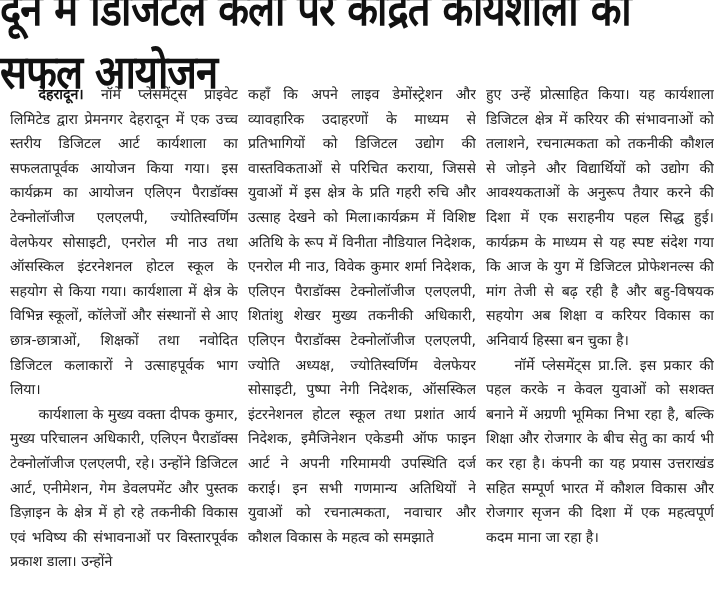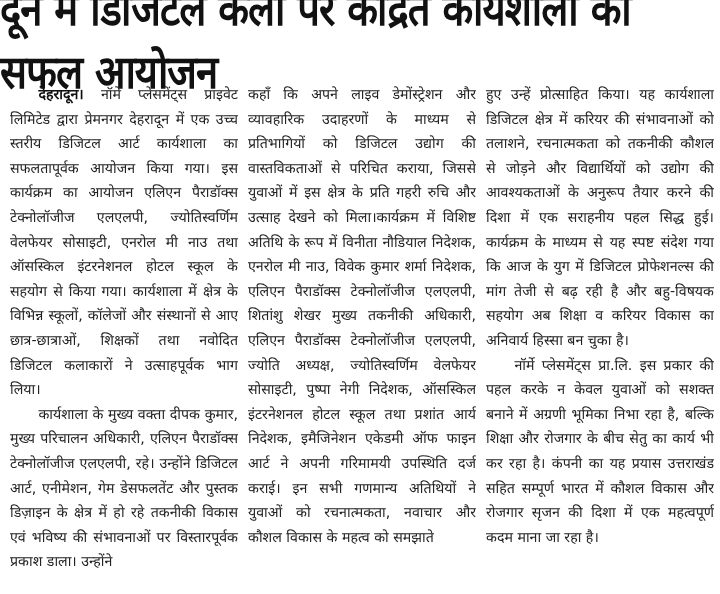--- a/index.html
+++ b/index.html
@@ -25,21 +25,21 @@
     .dateline { font-weight: bold; color: #111; }
   </style>
 </head>
 <body>
 
 <div class="headline">दून में डिजिटल कला पर केंद्रित कार्यशाला का सफल आयोजन</div>
 
 <div class="columns">
   <div class="col">
     <p class="indent"><span class="dateline">देहरादून।</span> <span>नॉर्मे प्लेसमेंट्स प्राइवेट लिमिटेड द्वारा प्रेमनगर देहरादून में एक उच्च स्तरीय डिजिटल आर्ट कार्यशाला का सफलतापूर्वक आयोजन किया गया। इस कार्यक्रम का आयोजन एलिएन पैराडॉक्स टेक्नोलॉजीज एलएलपी, ज्योतिस्वर्णिम वेलफेयर सोसाइटी, एनरोल मी नाउ तथा ऑसस्किल इंटरनेशनल होटल स्कूल के सहयोग से किया गया। कार्यशाला में क्षेत्र के विभिन्न स्कूलों, कॉलेजों और संस्थानों से आए छात्र-छात्राओं, शिक्षकों तथा नवोदित डिजिटल कलाकारों ने उत्साहपूर्वक भाग लिया।</span></p>
-    <p class="indent">कार्यशाला के मुख्य वक्ता दीपक कुमार, मुख्य परिचालन अधिकारी, एलिएन पैराडॉक्स टेक्नोलॉजीज एलएलपी, रहे। उन्होंने डिजिटल आर्ट, एनीमेशन, गेम डेसफलतेंट और पुस्तक डिज़ाइन के क्षेत्र में हो रहे तकनीकी विकास एवं भविष्य की संभावनाओं पर विस्तारपूर्वक प्रकाश डाला। उन्होंने</p>
+    <p class="indent">कार्यशाला के मुख्य वक्ता दीपक कुमार, मुख्य परिचालन अधिकारी, एलिएन पैराडॉक्स टेक्नोलॉजीज एलएलपी, रहे। उन्होंने डिजिटल आर्ट, एनीमेशन, गेम डेवलपमेंट और पुस्तक डिज़ाइन के क्षेत्र में हो रहे तकनीकी विकास एवं भविष्य की संभावनाओं पर विस्तारपूर्वक प्रकाश डाला। उन्होंने</p>
   </div>
   <div class="col">
     <p>कहाँ कि अपने लाइव डेमोंस्ट्रेशन और व्यावहारिक उदाहरणों के माध्यम से प्रतिभागियों को डिजिटल उद्योग की वास्तविकताओं से परिचित कराया, जिससे युवाओं में इस क्षेत्र के प्रति गहरी रुचि और उत्साह देखने को मिला।कार्यक्रम में विशिष्ट अतिथि के रूप में विनीता नौडियाल निदेशक, एनरोल मी नाउ, विवेक कुमार शर्मा निदेशक, एलिएन पैराडॉक्स टेक्नोलॉजीज एलएलपी, शितांशु शेखर मुख्य तकनीकी अधिकारी, एलिएन पैराडॉक्स टेक्नोलॉजीज एलएलपी, ज्योति अध्यक्ष, ज्योतिस्वर्णिम वेलफेयर सोसाइटी, पुष्पा नेगी निदेशक, ऑसस्किल इंटरनेशनल होटल स्कूल तथा प्रशांत आर्य निदेशक, इमैजिनेशन एकेडमी ऑफ फाइन आर्ट ने अपनी गरिमामयी उपस्थिति दर्ज कराई। इन सभी गणमान्य अतिथियों ने युवाओं को रचनात्मकता, नवाचार और कौशल विकास के महत्व को समझाते</p>
   </div>
   <div class="col">
     <p>हुए उन्हें प्रोत्साहित किया। यह कार्यशाला डिजिटल क्षेत्र में करियर की संभावनाओं को तलाशने, रचनात्मकता को तकनीकी कौशल से जोड़ने और विद्यार्थियों को उद्योग की आवश्यकताओं के अनुरूप तैयार करने की दिशा में एक सराहनीय पहल सिद्ध हुई। कार्यक्रम के माध्यम से यह स्पष्ट संदेश गया कि आज के युग में डिजिटल प्रोफेशनल्स की मांग तेजी से बढ़ रही है और बहु-विषयक सहयोग अब शिक्षा व करियर विकास का अनिवार्य हिस्सा बन चुका है।</p>
     <p class="indent">नॉर्मे प्लेसमेंट्स प्रा.लि. इस प्रकार की पहल करके न केवल युवाओं को सशक्त बनाने में अग्रणी भूमिका निभा रहा है, बल्कि शिक्षा और रोजगार के बीच सेतु का कार्य भी कर रहा है। कंपनी का यह प्रयास उत्तराखंड सहित सम्पूर्ण भारत में कौशल विकास और रोजगार सृजन की दिशा में एक महत्वपूर्ण कदम माना जा रहा है।</p>
   </div>
 </div>
 

